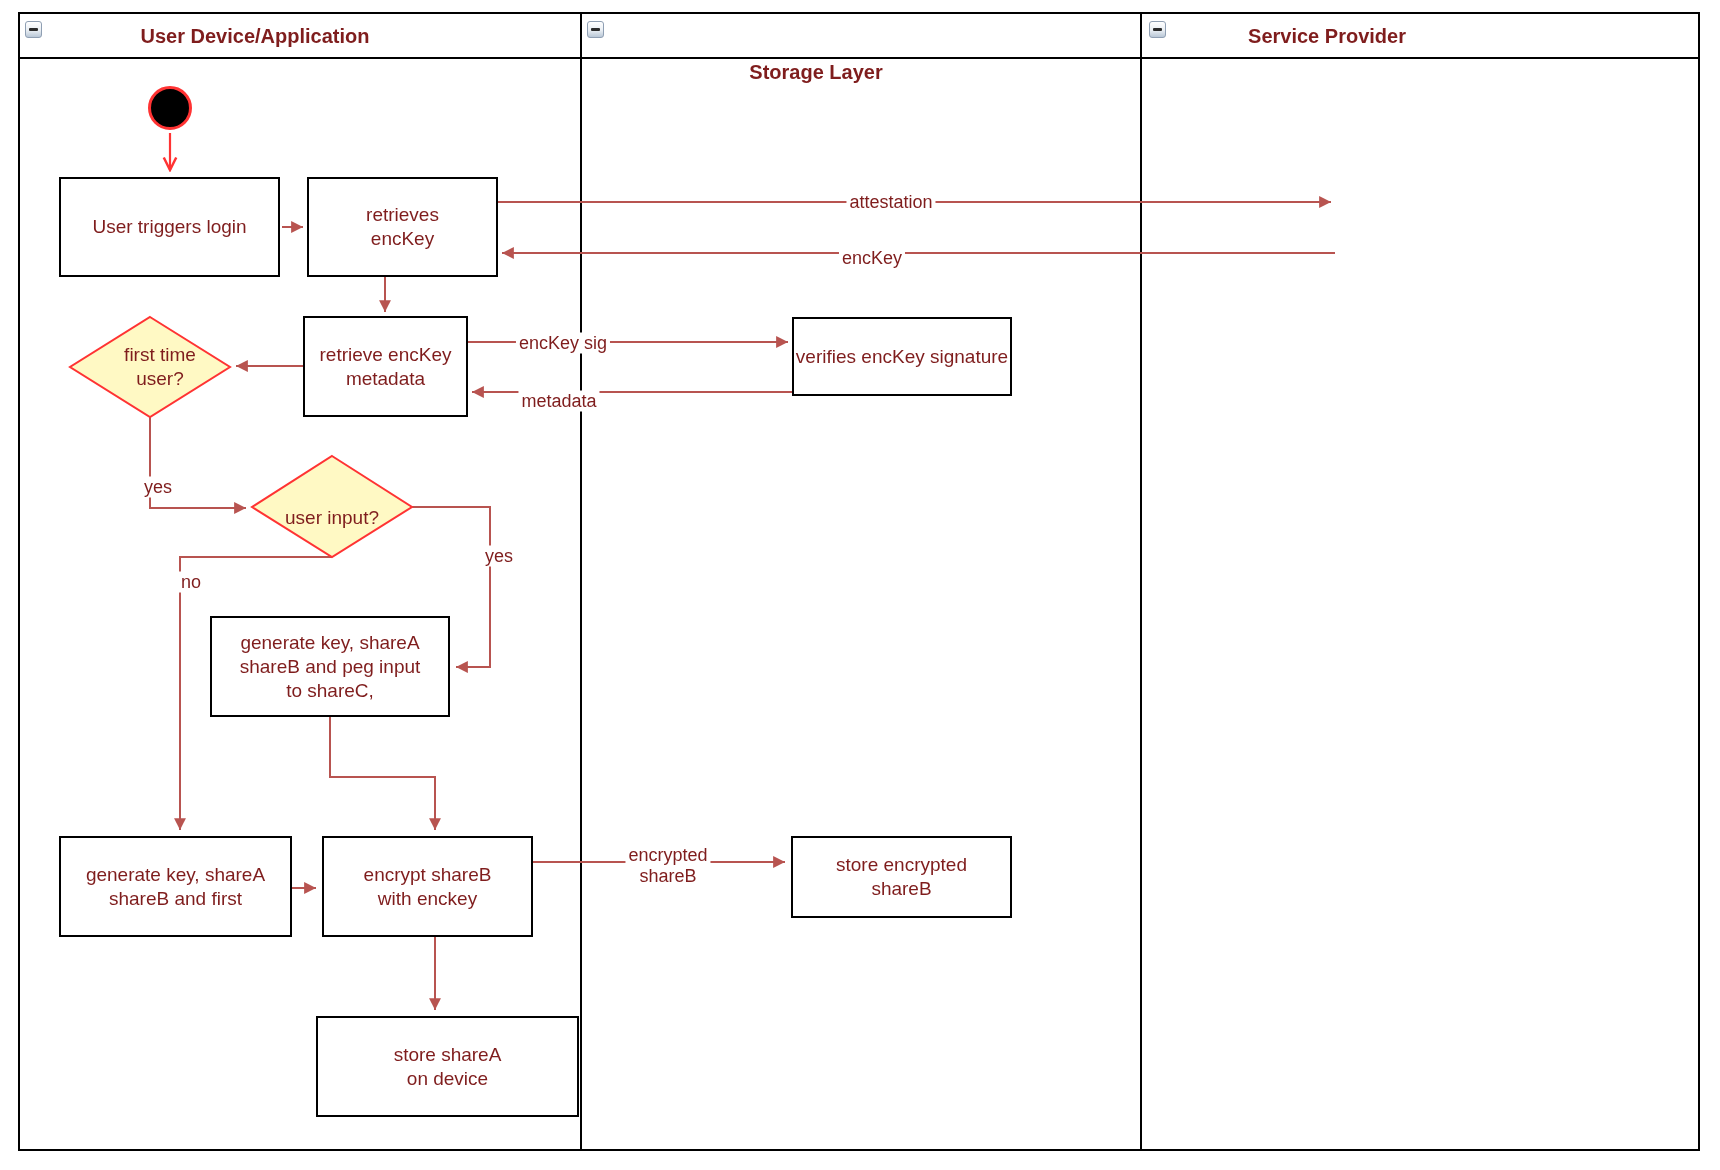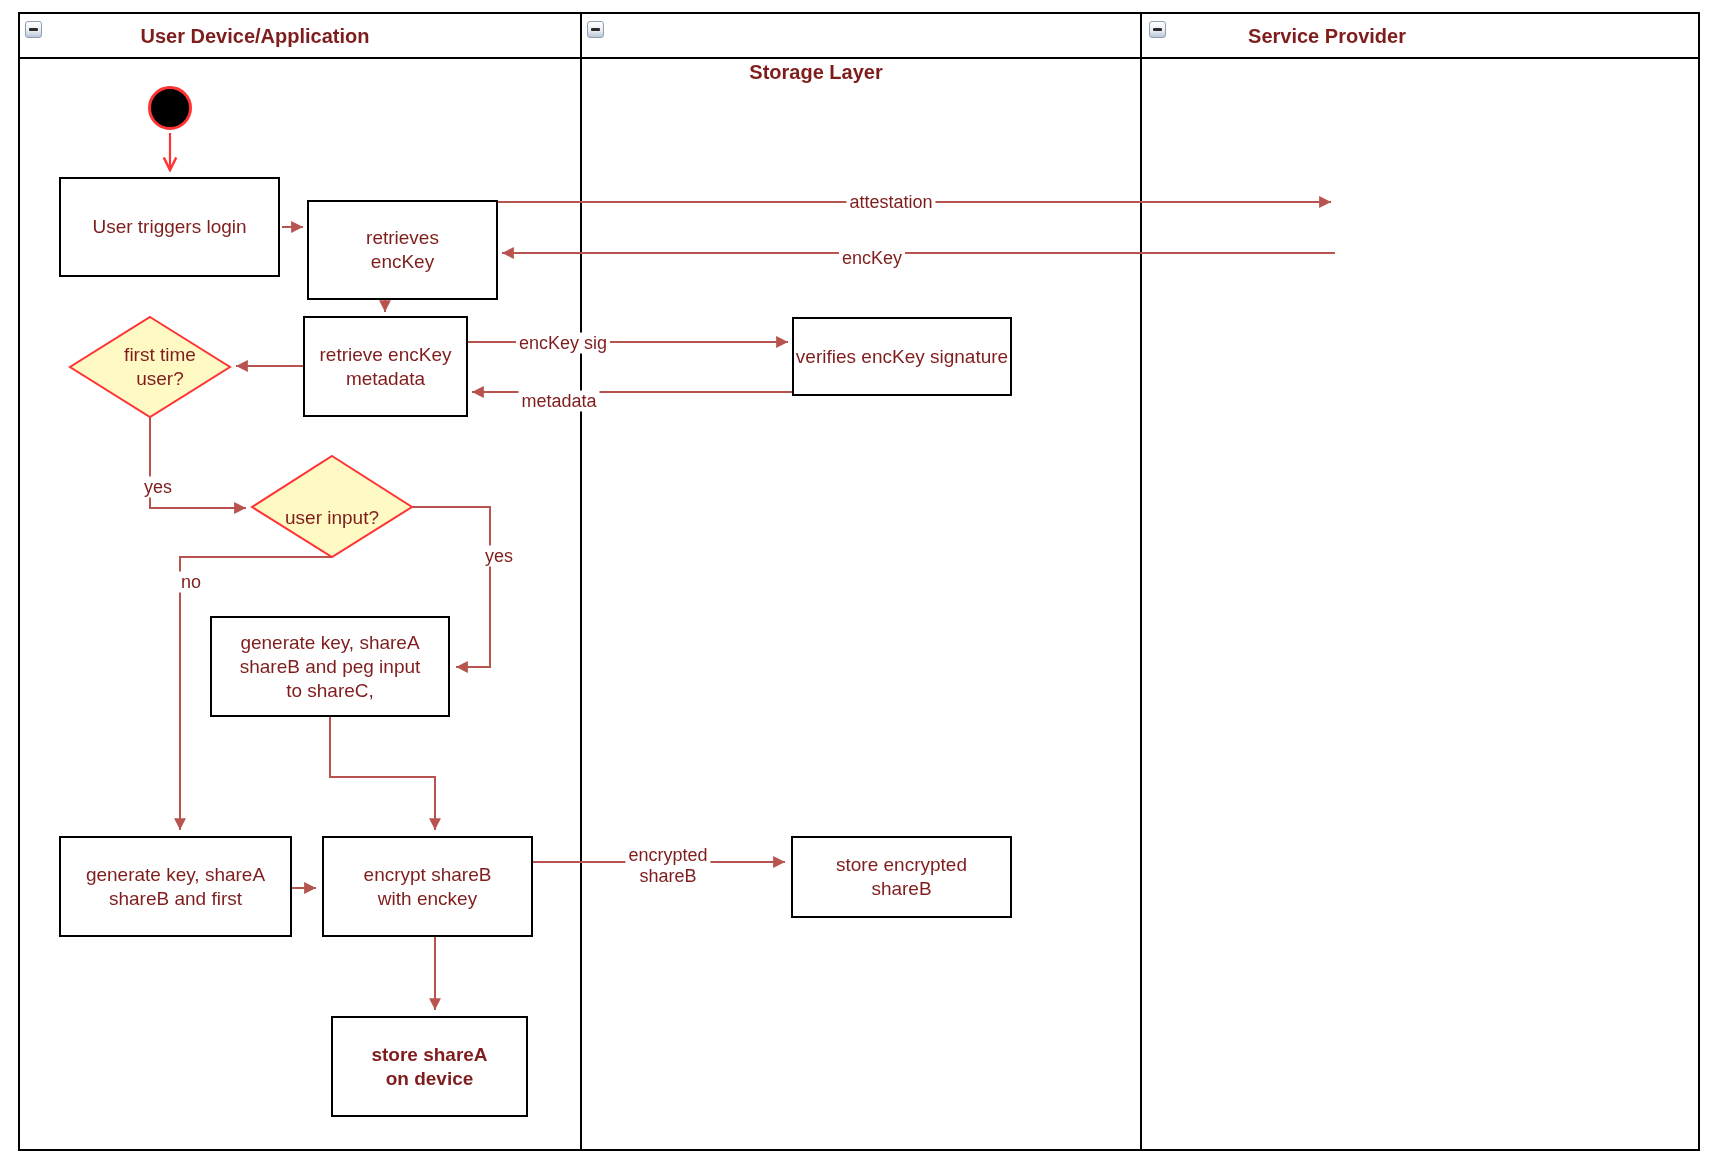--- a/index.html
+++ b/index.html
@@ -84,21 +84,21 @@
     <polygon points="150,317 230,367 150,417 70,367" fill="#FFF9C4" stroke="#FF3333" stroke-width="2"></polygon>
     <polygon points="332,456 412,507 332,557 252,507" fill="#FFF9C4" stroke="#FF3333" stroke-width="2"></polygon>
   </svg>
 
   <div class="start-circle"></div>
 
   <div class="node" style="left:59px;top:177px;width:221px;height:100px;">
     <div class="ln">User triggers login</div>
   </div>
 
-  <div class="node" style="left:307px;top:177px;width:191px;height:100px;margin-top:23px;">
+  <div class="node" style="left:307px;top:177px;width:191px;height:100px;">
     <div class="ln">retrieves</div>
     <div class="ln">encKey</div>
   </div>
 
   <div class="node" style="left:303px;top:316px;width:165px;height:101px;">
     <div class="ln">retrieve encKey</div>
     <div class="ln">metadata</div>
   </div>
 
   <div class="node" style="left:210px;top:616px;width:240px;height:101px;">
@@ -110,21 +110,21 @@
   <div class="node" style="left:59px;top:836px;width:233px;height:101px;">
     <div class="ln">generate key, shareA</div>
     <div class="ln">shareB and first</div>
   </div>
 
   <div class="node" style="left:322px;top:836px;width:211px;height:101px;">
     <div class="ln">encrypt shareB</div>
     <div class="ln">with enckey</div>
   </div>
 
-  <div class="node" style="left:331px;top:1016px;width:197px;height:101px;font-weight:bold;">
+  <div class="node" style="left:316px;top:1016px;width:263px;height:101px;">
     <div class="ln">store shareA</div>
     <div class="ln">on device</div>
   </div>
 
   <div class="node" style="left:791px;top:836px;width:221px;height:82px;">
     <div class="ln">store encrypted</div>
     <div class="ln">shareB</div>
   </div>
 
   <div class="node" style="left:792px;top:317px;width:220px;height:79px;">

